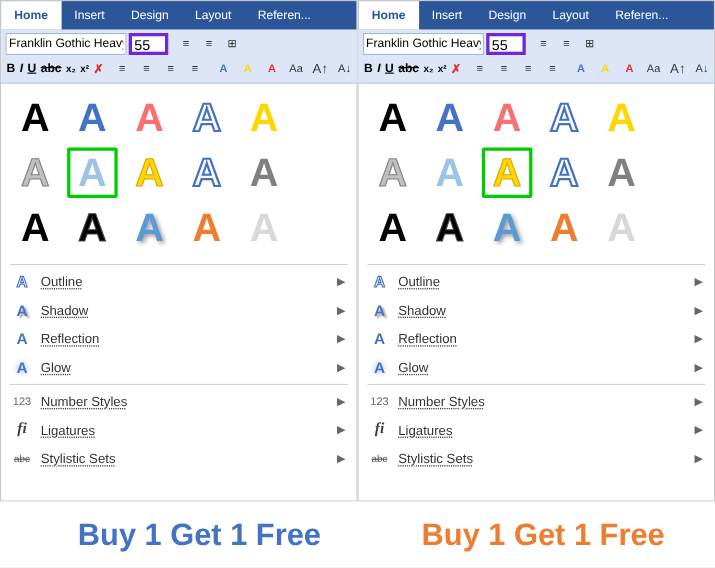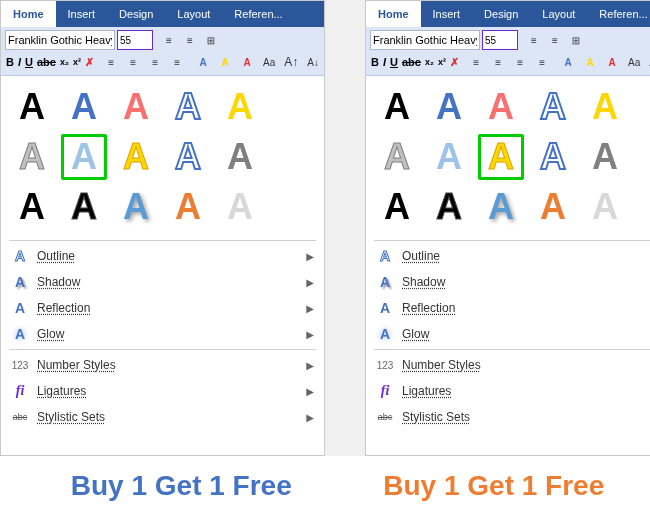--- a/index.html
+++ b/index.html
@@ -9,21 +9,20 @@
       background: #f0f0f0;
       font-family: 'Segoe UI', Arial, sans-serif;
       overflow: hidden;
       display: flex;
       flex-direction: column;
     }
 
     .panels-row {
       display: flex;
       flex: 1;
-      gap: 40px;
     }
 
     .panel {
       width: 325px;
       background: white;
       border: 1px solid #c8c8c8;
       display: flex;
       flex-direction: column;
     }
 
@@ -66,22 +65,22 @@
       height: 20px;
       font-size: 11px;
       border: 1px solid #a8b8d0;
       background: white;
       padding: 0 2px;
     }
 
     .size-select {
       width: 36px;
       height: 20px;
-      font-size: 10px;
-      border: 1px solid #6d28d9;
+      font-size: 13px;
+      border: 3px solid #6d28d9;
       background: white;
       padding: 0 2px;
     }
 
     .toolbar-group {
       display: flex;
       align-items: center;
       gap: 1px;
       margin-left: 4px;
     }
@@ -189,21 +188,21 @@
       display: flex;
       align-items: center;
       justify-content: center;
       font-size: 14px;
       font-weight: 900;
       color: #4472C4;
     }
 
     .menu-icon.outline { -webkit-text-stroke: 1px #4472C4; color: white; }
     .menu-icon.number { font-size: 10px; color: #666; font-weight: normal; }
-    .menu-icon.fi-icon { font-style: italic; font-family: serif; font-size: 14px; color: #6d28d9; }
+    .menu-icon.fi-icon { font-style: italic; font-family: serif; font-size: 14px; color: #404040; }
     .menu-icon.abc-icon { font-size: 9px; color: #555; font-weight: normal; text-decoration: line-through; }
 
     .menu-arrow {
       font-size: 10px;
       color: #666;
     }
 
     .menu-label {
       text-decoration: underline;
       text-decoration-style: dotted;

